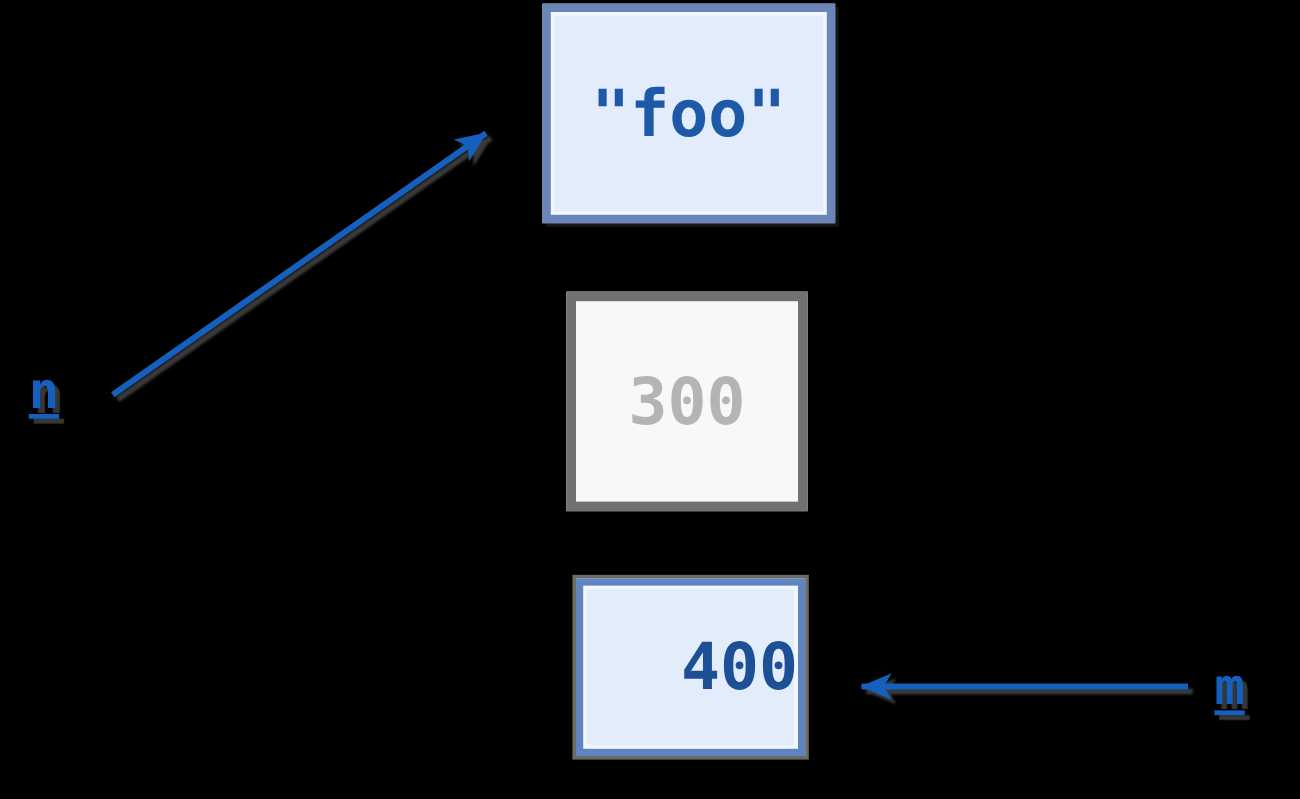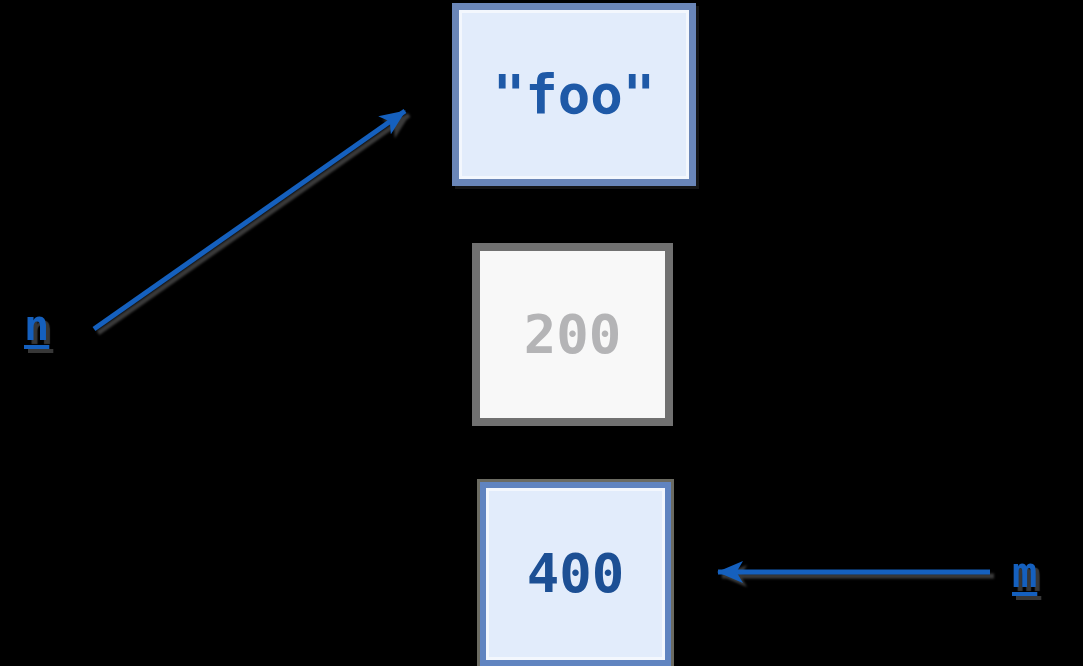--- a/index.html
+++ b/index.html
@@ -64,26 +64,27 @@
   }
   .box-300 {
     left: 472px; top: 243px;
     width: 201px; height: 183px;
     background: var(--gray-box-fill, #f8f8f8);
     border: 8px solid var(--gray-box-border, #717171);
     color: var(--gray-box-text, #b4b4b6);
   }
   .box-400 {
     left: 480px; top: 482px;
-    width: 191px; height: 184px;
+    width: 191px; height: 148px;
     background: var(--blue-box-fill, #e2ecfb);
     border: 6px solid var(--blue-box-border-strong, #6084c0);
     color: var(--blue-box-text-strong, #1c4f94);
     box-shadow: inset 0 0 0 3px rgba(255,255,255,0.6),
                 0 0 0 3px var(--shadow-gray, #6b6b62);
+    justify-content: flex-end;
   }
 </style>
 </head>
 <body>
 
 <div class="stage">
 
   <svg class="arrows" viewBox="0 0 1083 666" xmlns="http://www.w3.org/2000/svg">
     <defs>
       <marker id="ah" markerUnits="userSpaceOnUse" markerWidth="26" markerHeight="22" refX="25" refY="11" orient="auto">
@@ -96,20 +97,20 @@
 
   <div class="var-label label-n">n</div>
 
   <div class="var-label label-m">m</div>
 
   <div class="obj-box box-foo">
     <span>"foo"</span>
   </div>
 
   <div class="obj-box box-300">
-    <span>200</span>
+    <span>300</span>
   </div>
 
   <div class="obj-box box-400">
     <span>400</span>
   </div>
 
 </div>
 
 </body></html>

